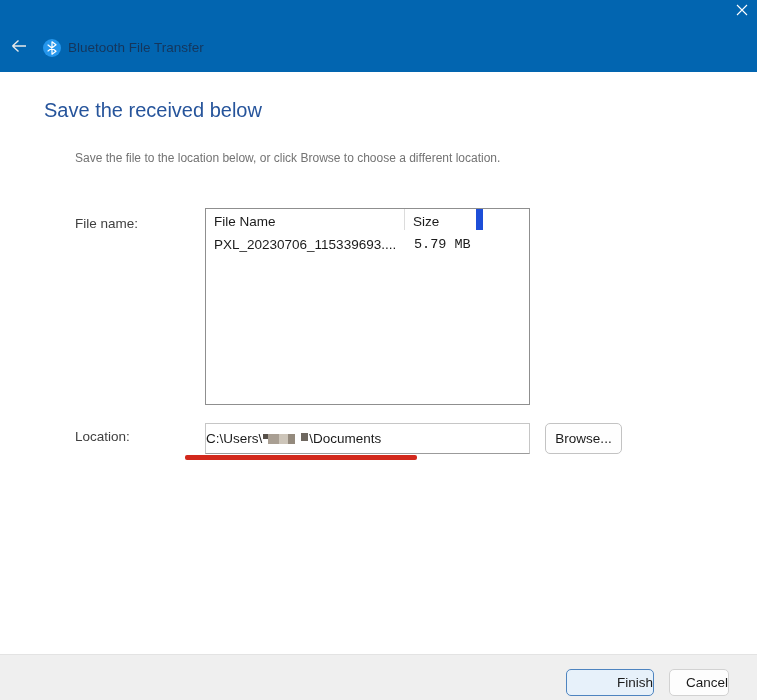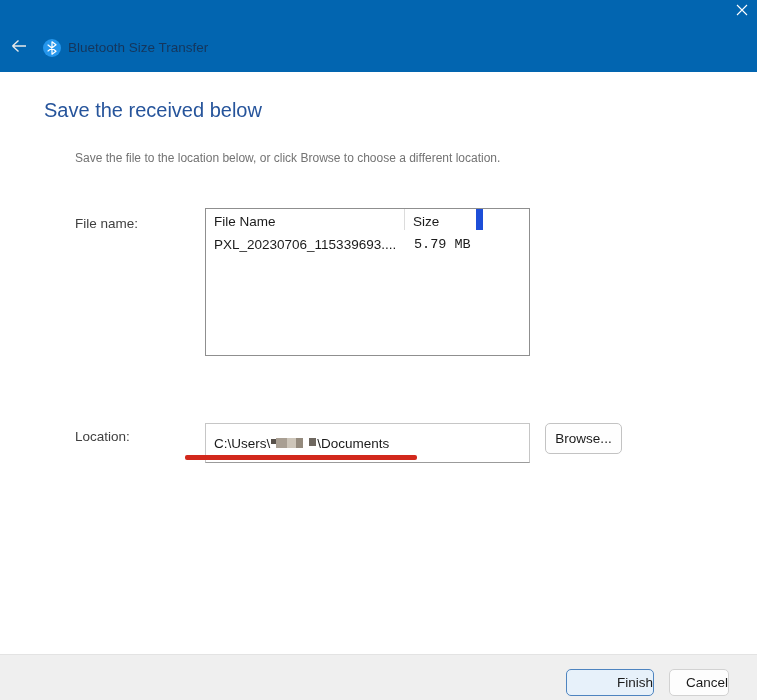--- a/index.html
+++ b/index.html
@@ -68,21 +68,21 @@
     font-size: 13.5px;
     color: #404040;
   }
   .label-filename { left: 75px; top: 216px; }
   .label-location { left: 75px; top: 429px; }
 
   
   .listbox {
     position: absolute;
     left: 205px; top: 208px;
-    width: 325px; height: 148px;
+    width: 325px; height: 197px;
     border: 1px solid #8f8f8f;
     background: #ffffff;
     font-size: 13.5px;
     color: #1b1b1b;
   }
   .list-header {
     display: flex;
     height: 26px;
   }
   .list-header .col {
@@ -99,27 +99,26 @@
     cursor: default;
   }
   .list-row .cell { padding-left: 8px; white-space: nowrap; overflow: hidden; }
   .cell-name { width: 200px; }
   .cell-size { width: 78px; font-family: Liberation Mono, monospace; }
 
   
   .location-input {
     position: absolute;
     left: 205px; top: 423px;
-    width: 325px; height: 40px;
+    width: 325px; height: 31px;
     border: 1px solid #c6c6c6;
     border-bottom-color: #9b9b9b;
     background: #ffffff;
     display: flex;
     align-items: center;
-    padding-left: 8px;
     font-size: 13.5px;
     color: #1b1b1b;
   }
   .redacted {
     display: inline-flex;
     align-items: center;
     margin: 0 1px;
     height: 12px;
   }
   .redacted i { display: inline-block; }
@@ -199,21 +198,21 @@
         <svg width="18" height="16" viewBox="0 0 18 16">
           <path d="M2.5 8 H16 M2.5 8 L8.5 2.5 M2.5 8 L8.5 13.5" stroke="#e9e9e9" stroke-width="1.4" fill="none"></path>
         </svg>
       </span>
     </div>
     <div class="bt-badge">
       <svg width="12" height="14" viewBox="0 0 12 14">
         <path d="M2 4 L10 10.2 L6 13.2 L6 0.8 L10 3.8 L2 10" stroke="#ffffff" stroke-width="1.2" fill="none" stroke-linejoin="round" stroke-linecap="round"></path>
       </svg>
     </div>
-    <span class="titlebar-title">Bluetooth Size Transfer</span>
+    <span class="titlebar-title">Bluetooth File Transfer</span>
   </div>
 
   <div class="heading">Save the received below</div>
   <div class="instruction">Save the file to the location below, or click Browse to choose a different location.</div>
 
   <div class="field-label label-filename">File name:</div>
 
   <div class="listbox">
     <div class="list-header">
       <div class="col col-name">File Name</div>

